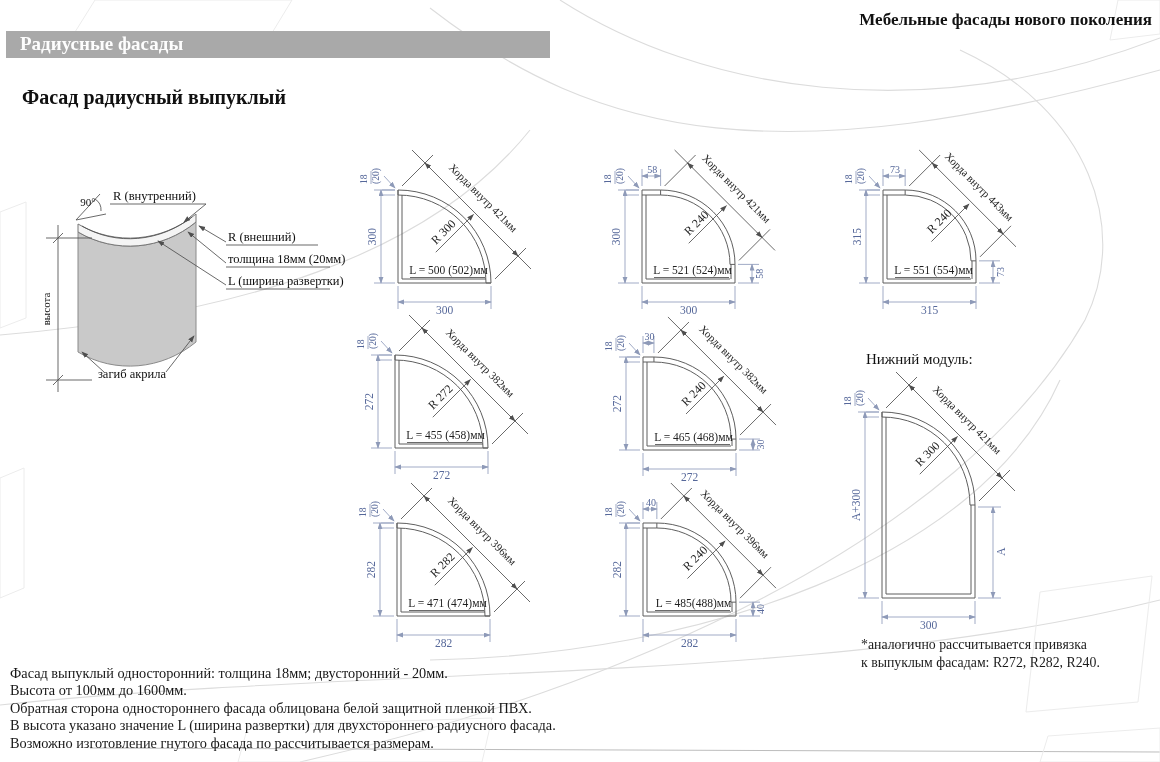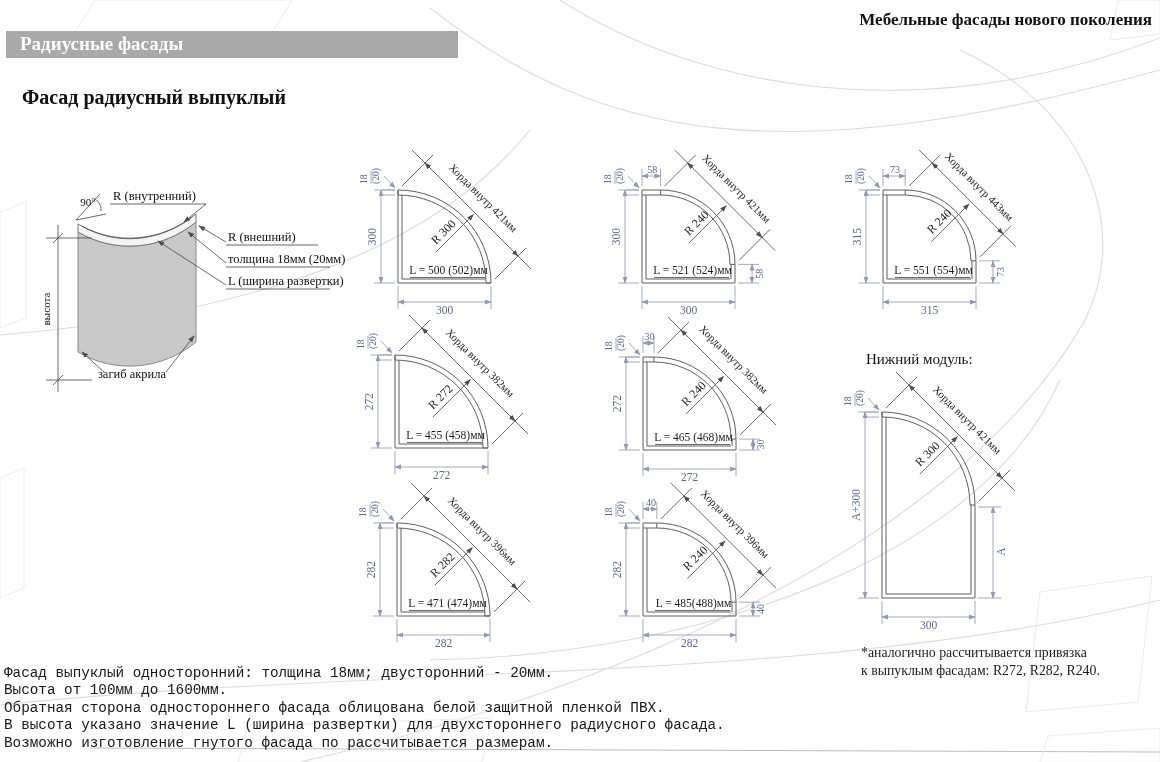--- a/index.html
+++ b/index.html
@@ -1,26 +1,26 @@
 <!DOCTYPE html>
 <html><head>
 <meta charset="utf-8">
 <style>
   html,body{margin:0;padding:0;background:#fff;}
   #page{position:relative;width:1160px;height:762px;background:#fff;overflow:hidden;
         font-family:"Liberation Serif","DejaVu Serif",serif;color:#1b1b1b;}
   #art{position:absolute;left:0;top:0;}
   .brand{position:absolute;top:10px;right:8px;font-size:17px;font-weight:bold;color:#111;}
-  .banner{position:absolute;left:6px;top:31px;width:452px;height:27px;background:#a9a9a9;
+  .banner{position:absolute;left:6px;top:31px;width:544px;height:27px;background:#a9a9a9;
           box-sizing:border-box;padding-left:14px;line-height:26px;
           font-size:19px;font-weight:bold;color:#fdfdfd;}
   .subtitle{position:absolute;left:22px;top:86px;font-size:20px;color:#101010;font-weight:bold;}
   .module-title{position:absolute;left:866px;top:351px;font-size:15px;color:#101010;font-family:Liberation Serif, serif;}
-  .note{position:absolute;left:861px;top:636px;font-size:13.8px;line-height:18px;color:#1b1b1b;margin-top:8px;}
-  .footer{position:absolute;left:4px;top:665px;font-size:14.3px;line-height:17.4px;color:#171717;font-family:Liberation Mono, monospace;}
+  .note{position:absolute;left:861px;top:636px;font-size:13.8px;line-height:18px;color:#1b1b1b;}
+  .footer{position:absolute;left:10px;top:665px;font-size:14.3px;line-height:17.4px;color:#171717;}
   
   text{font-family:"Liberation Serif","DejaVu Serif",serif;}
   .ln{stroke:#5f5f5f;stroke-width:1;fill:none;}
   .lb{stroke:#96a1bf;stroke-width:.9;fill:none;}
   .ld{stroke:#4f4f4f;stroke-width:.85;fill:none;}
   .dec{stroke:#dcdcdc;stroke-width:1.1;fill:none;}
   .dec2{stroke:#ececec;stroke-width:1;fill:none;}
   .t-blue{fill:#56689a;font-size:11.5px;}
   .t-bsm{fill:#56689a;font-size:10px;}
   .t-th{fill:#56689a;font-size:9.5px;}

